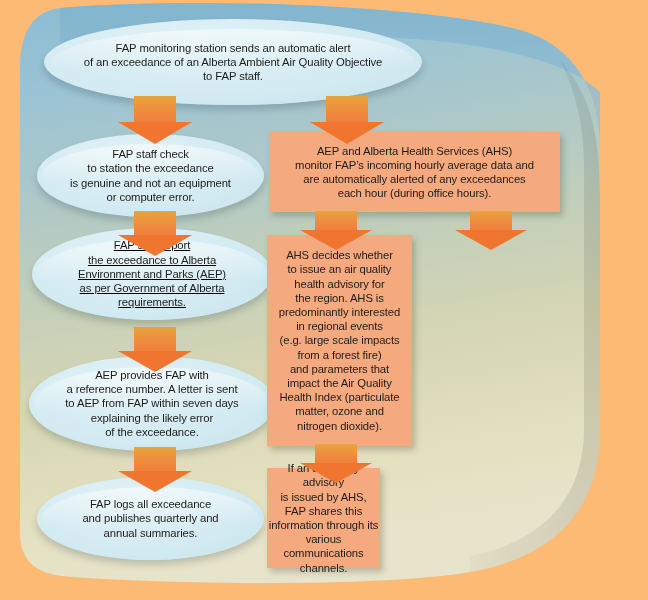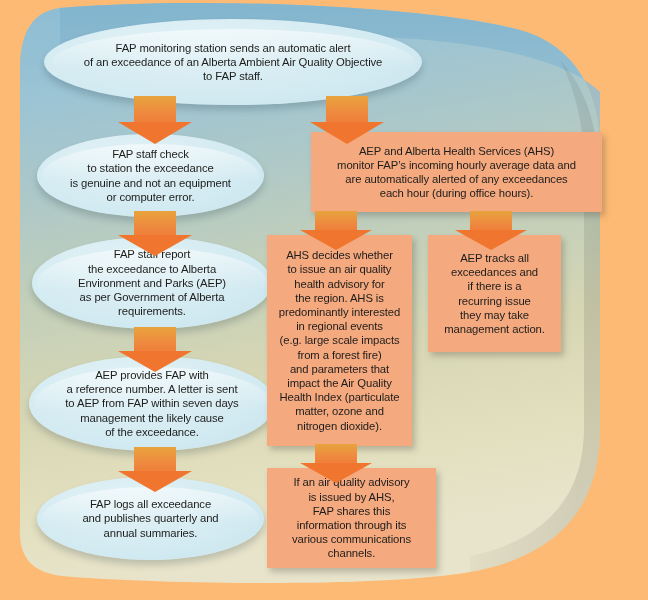--- a/index.html
+++ b/index.html
@@ -150,43 +150,43 @@
 to FAP staff.</div>
   </div>
 
   <div class="ellipse" style="left:37px;top:134px;width:227px;height:83px;">
     <div class="nodetext">FAP staff check
 to station the exceedance
 is genuine and not an equipment
 or computer error.</div>
   </div>
 
-  <div class="ellipse" style="left:32px;top:237px;width:240px;height:92px;">
+  <div class="ellipse" style="left:32px;top:228px;width:240px;height:92px;text-decoration:underline;">
     <div class="nodetext">FAP staff report
 the exceedance to Alberta
 Environment and Parks (AEP)
 as per Government of Alberta
 requirements.</div>
   </div>
 
   <div class="ellipse" style="left:29px;top:356px;width:246px;height:95px;">
     <div class="nodetext">AEP provides FAP with
 a reference number. A letter is sent
 to AEP from FAP within seven days
-management the likely cause
+explaining the likely error
 of the exceedance.</div>
   </div>
 
   <div class="ellipse" style="left:37px;top:477px;width:227px;height:83px;">
     <div class="nodetext">FAP logs all exceedance
 and publishes quarterly and
 annual summaries.</div>
   </div>
 
-  <div class="rect" style="left:269px;top:132px;width:291px;height:80px;margin-left:42px;">
+  <div class="rect" style="left:269px;top:132px;width:291px;height:80px;">
     <div class="nodetext">AEP and Alberta Health Services (AHS)
 monitor FAP’s incoming hourly average data and
 are automatically alerted of any exceedances
 each hour (during office hours).</div>
   </div>
 
   <div class="rect" style="left:267px;top:235px;width:145px;height:211px;">
     <div class="nodetext">AHS decides whether
 to issue an air quality
 health advisory for
@@ -195,30 +195,22 @@
 in regional events
 (e.g. large scale impacts
 from a forest fire)
 and parameters that
 impact the Air Quality
 Health Index (particulate
 matter, ozone and
 nitrogen dioxide).</div>
   </div>
 
-  <div class="rect" style="left:428px;top:235px;width:133px;height:117px;">
-    <div class="nodetext">AEP tracks all
-exceedances and
-if there is a
-recurring issue
-they may take
-management action.</div>
-  </div>
-
-  <div class="rect" style="left:267px;top:468px;width:169px;height:100px;">
+
+  <div class="rect" style="left:267px;top:468px;width:113px;height:100px;">
     <div class="nodetext">If an air quality advisory
 is issued by AHS,
 FAP shares this
 information through its
 various communications
 channels.</div>
   </div>
 
 </div>
 

